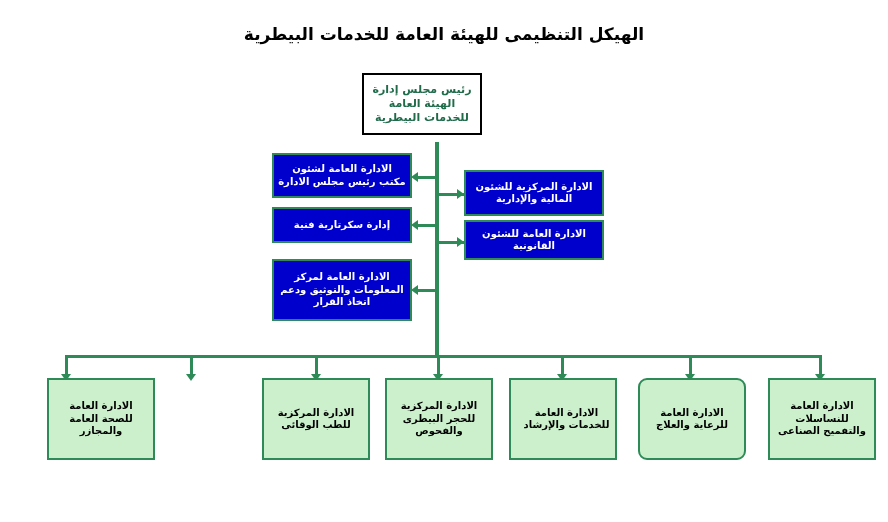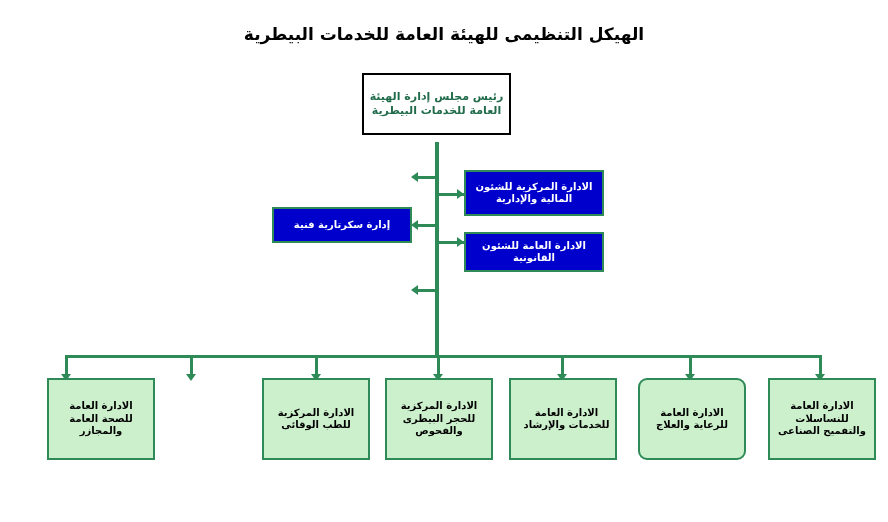--- a/index.html
+++ b/index.html
@@ -133,35 +133,41 @@
 
   <div class="line" style="left:561px; top:355px; width:3px; height:22px;"></div>
   <div class="arrow-down" style="left:557px; top:374px;"></div>
 
   <div class="line" style="left:689px; top:355px; width:3px; height:22px;"></div>
   <div class="arrow-down" style="left:685px; top:374px;"></div>
 
   <div class="line" style="left:819px; top:355px; width:3px; height:22px;"></div>
   <div class="arrow-down" style="left:815px; top:374px;"></div>
 
-  <div class="node node-root" style="left:362px; top:73px; width:149px; height:62px;">
+  <div class="node node-root" style="left:362px; top:73px; width:120px; height:62px;">
     <span class="txt">رئيس مجلس إدارة الهيئة العامة للخدمات البيطرية</span>
   </div>
 
+  <div class="node node-blue" style="left:272px; top:153px; width:140px; height:45px;">
+    <span class="txt">الادارة العامة لشئون مكتب رئيس مجلس الادارة</span>
+  </div>
 
   <div class="node node-blue" style="left:272px; top:207px; width:140px; height:36px;">
     <span class="txt">إدارة سكرتارية فنية</span>
   </div>
 
+  <div class="node node-blue" style="left:272px; top:259px; width:140px; height:62px;">
+    <span class="txt">الادارة العامة لمركز المعلومات والتوثيق ودعم اتخاذ القرار</span>
+  </div>
 
   <div class="node node-blue" style="left:464px; top:170px; width:140px; height:46px;">
     <span class="txt">الادارة المركزية للشئون المالية والإدارية</span>
   </div>
 
-  <div class="node node-blue" style="left:464px; top:232px; width:140px; height:40px;">
+  <div class="node node-blue" style="left:464px; top:220px; width:140px; height:40px;">
     <span class="txt">الادارة العامة للشئون القانونية</span>
   </div>
 
   <div class="node node-green" style="left:14px; top:378px; width:108px; height:82px;margin-left:33px;">
     <span class="txt">الادارة العامة للصحة العامة والمجازر</span>
   </div>
 
 
   <div class="node node-green" style="left:262px; top:378px; width:108px; height:82px;">
     <span class="txt">الادارة المركزية للطب الوقائى</span>

